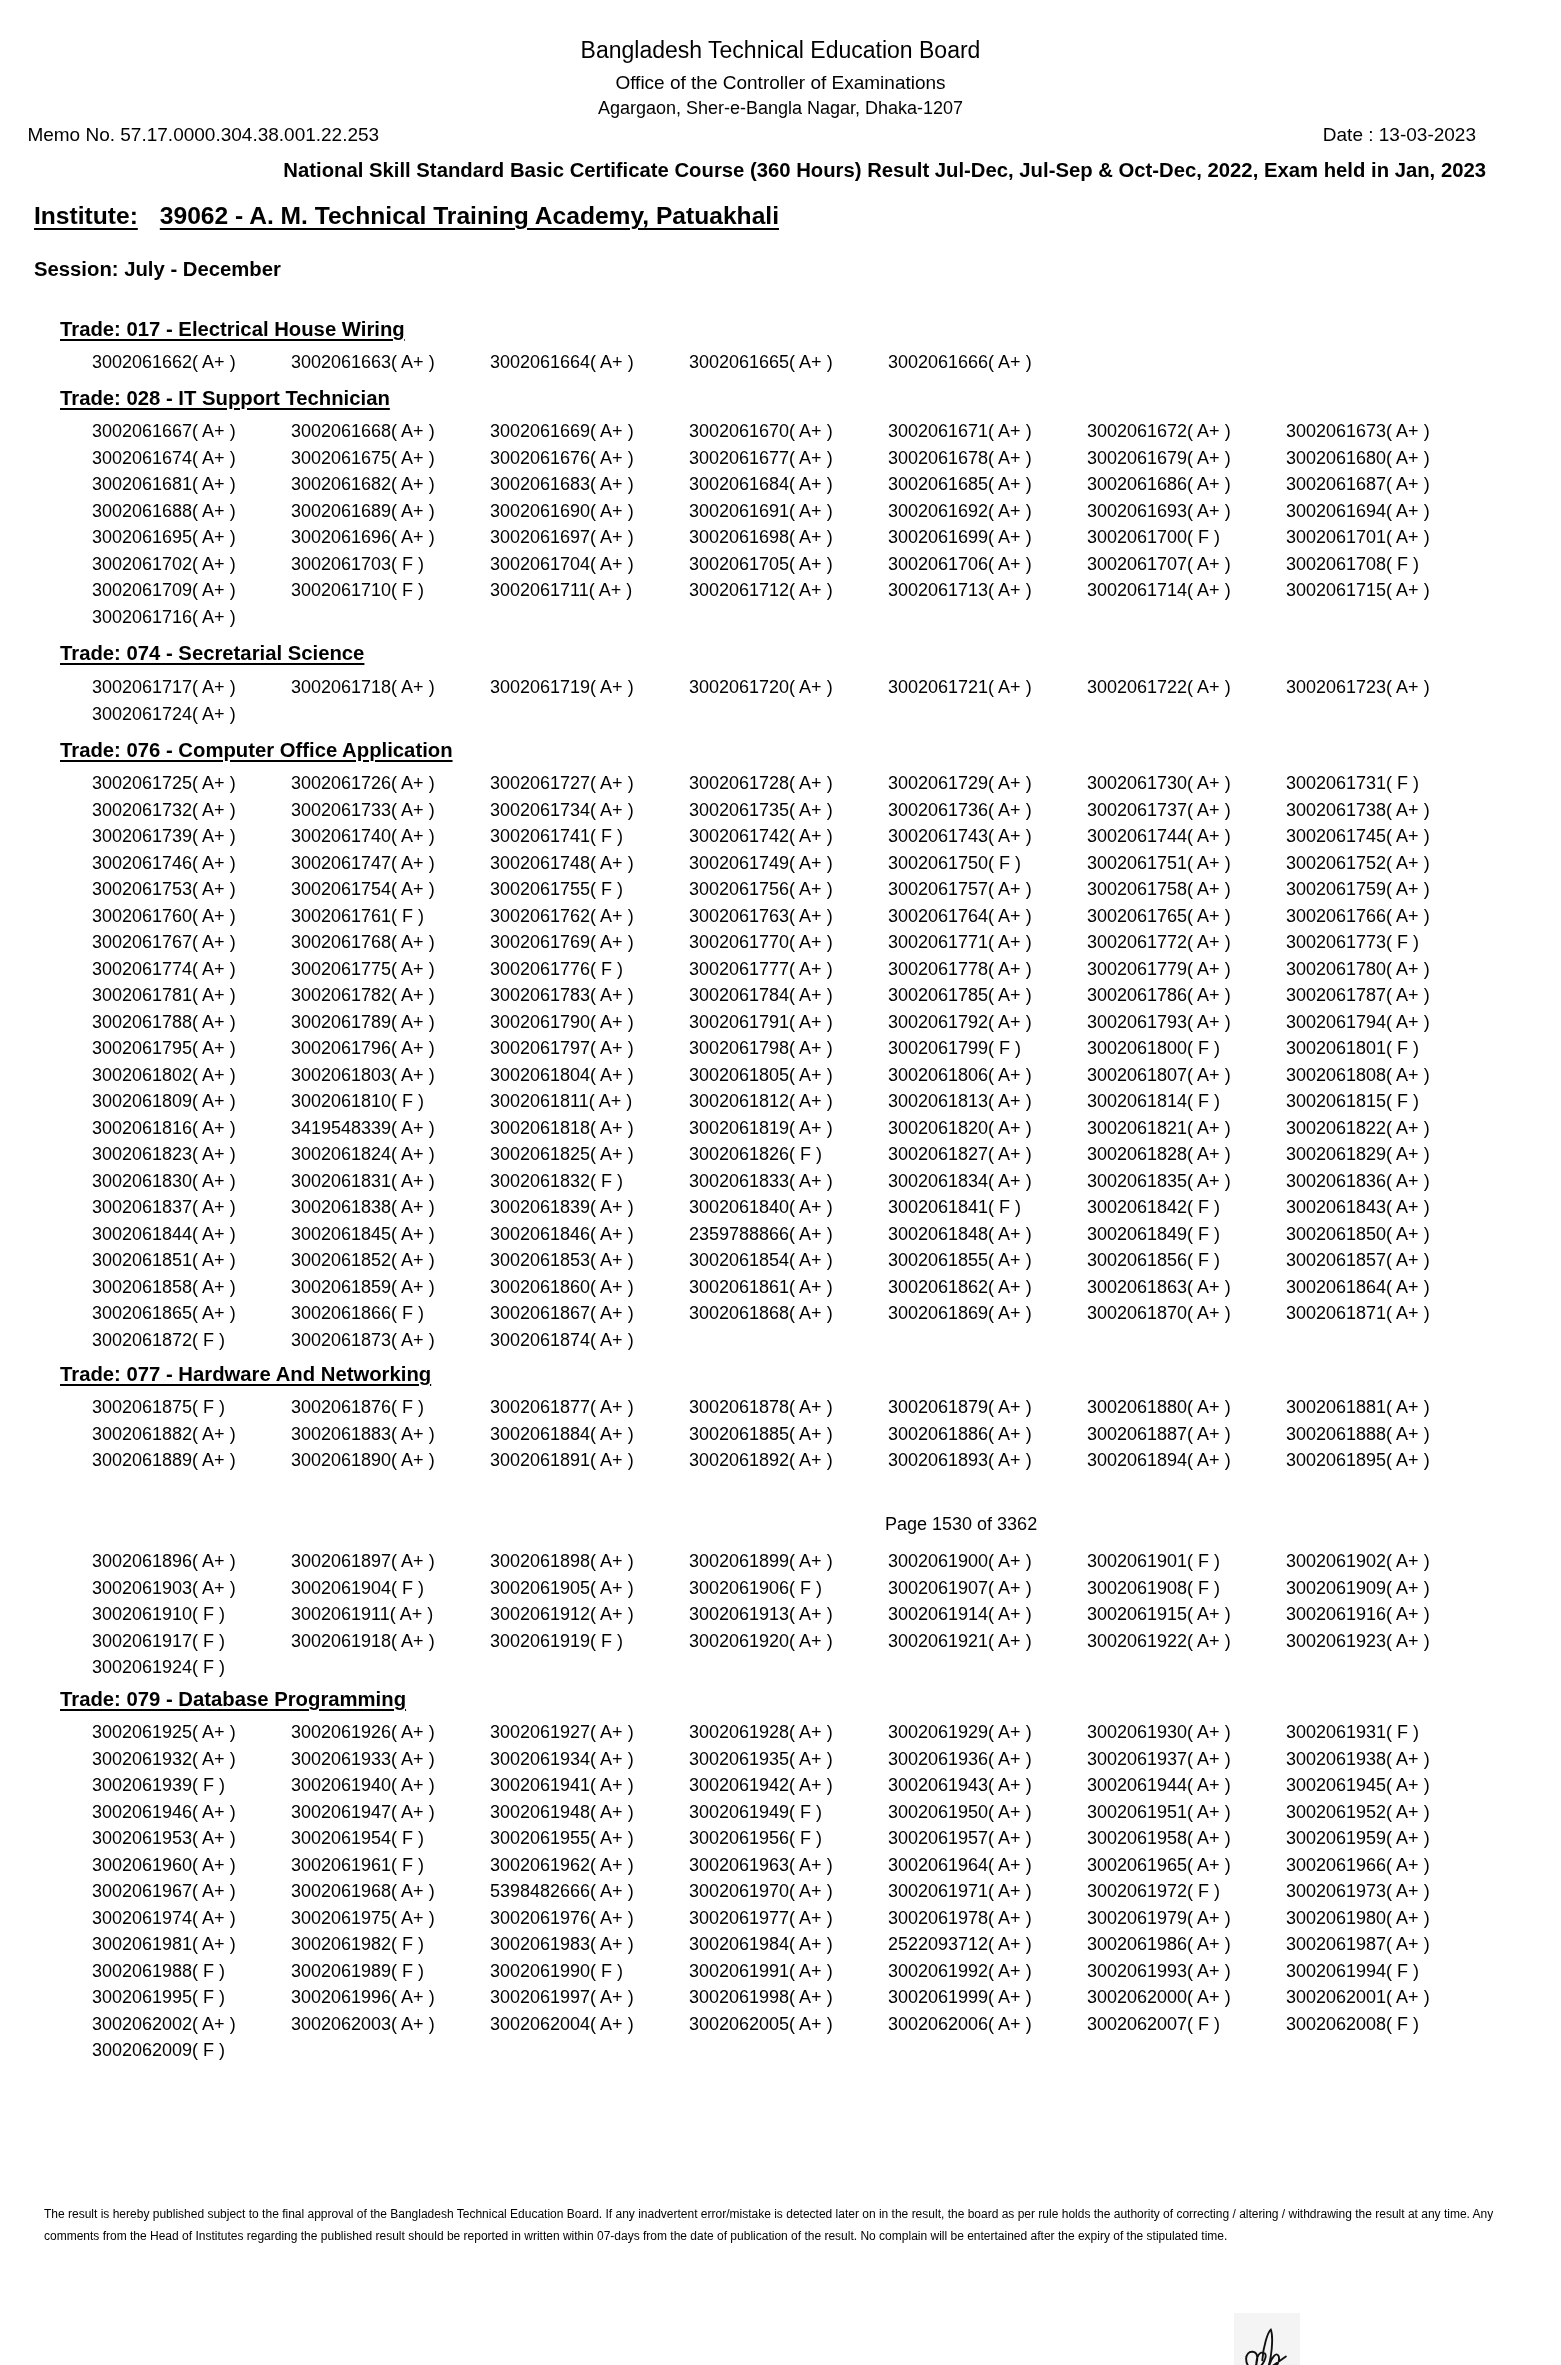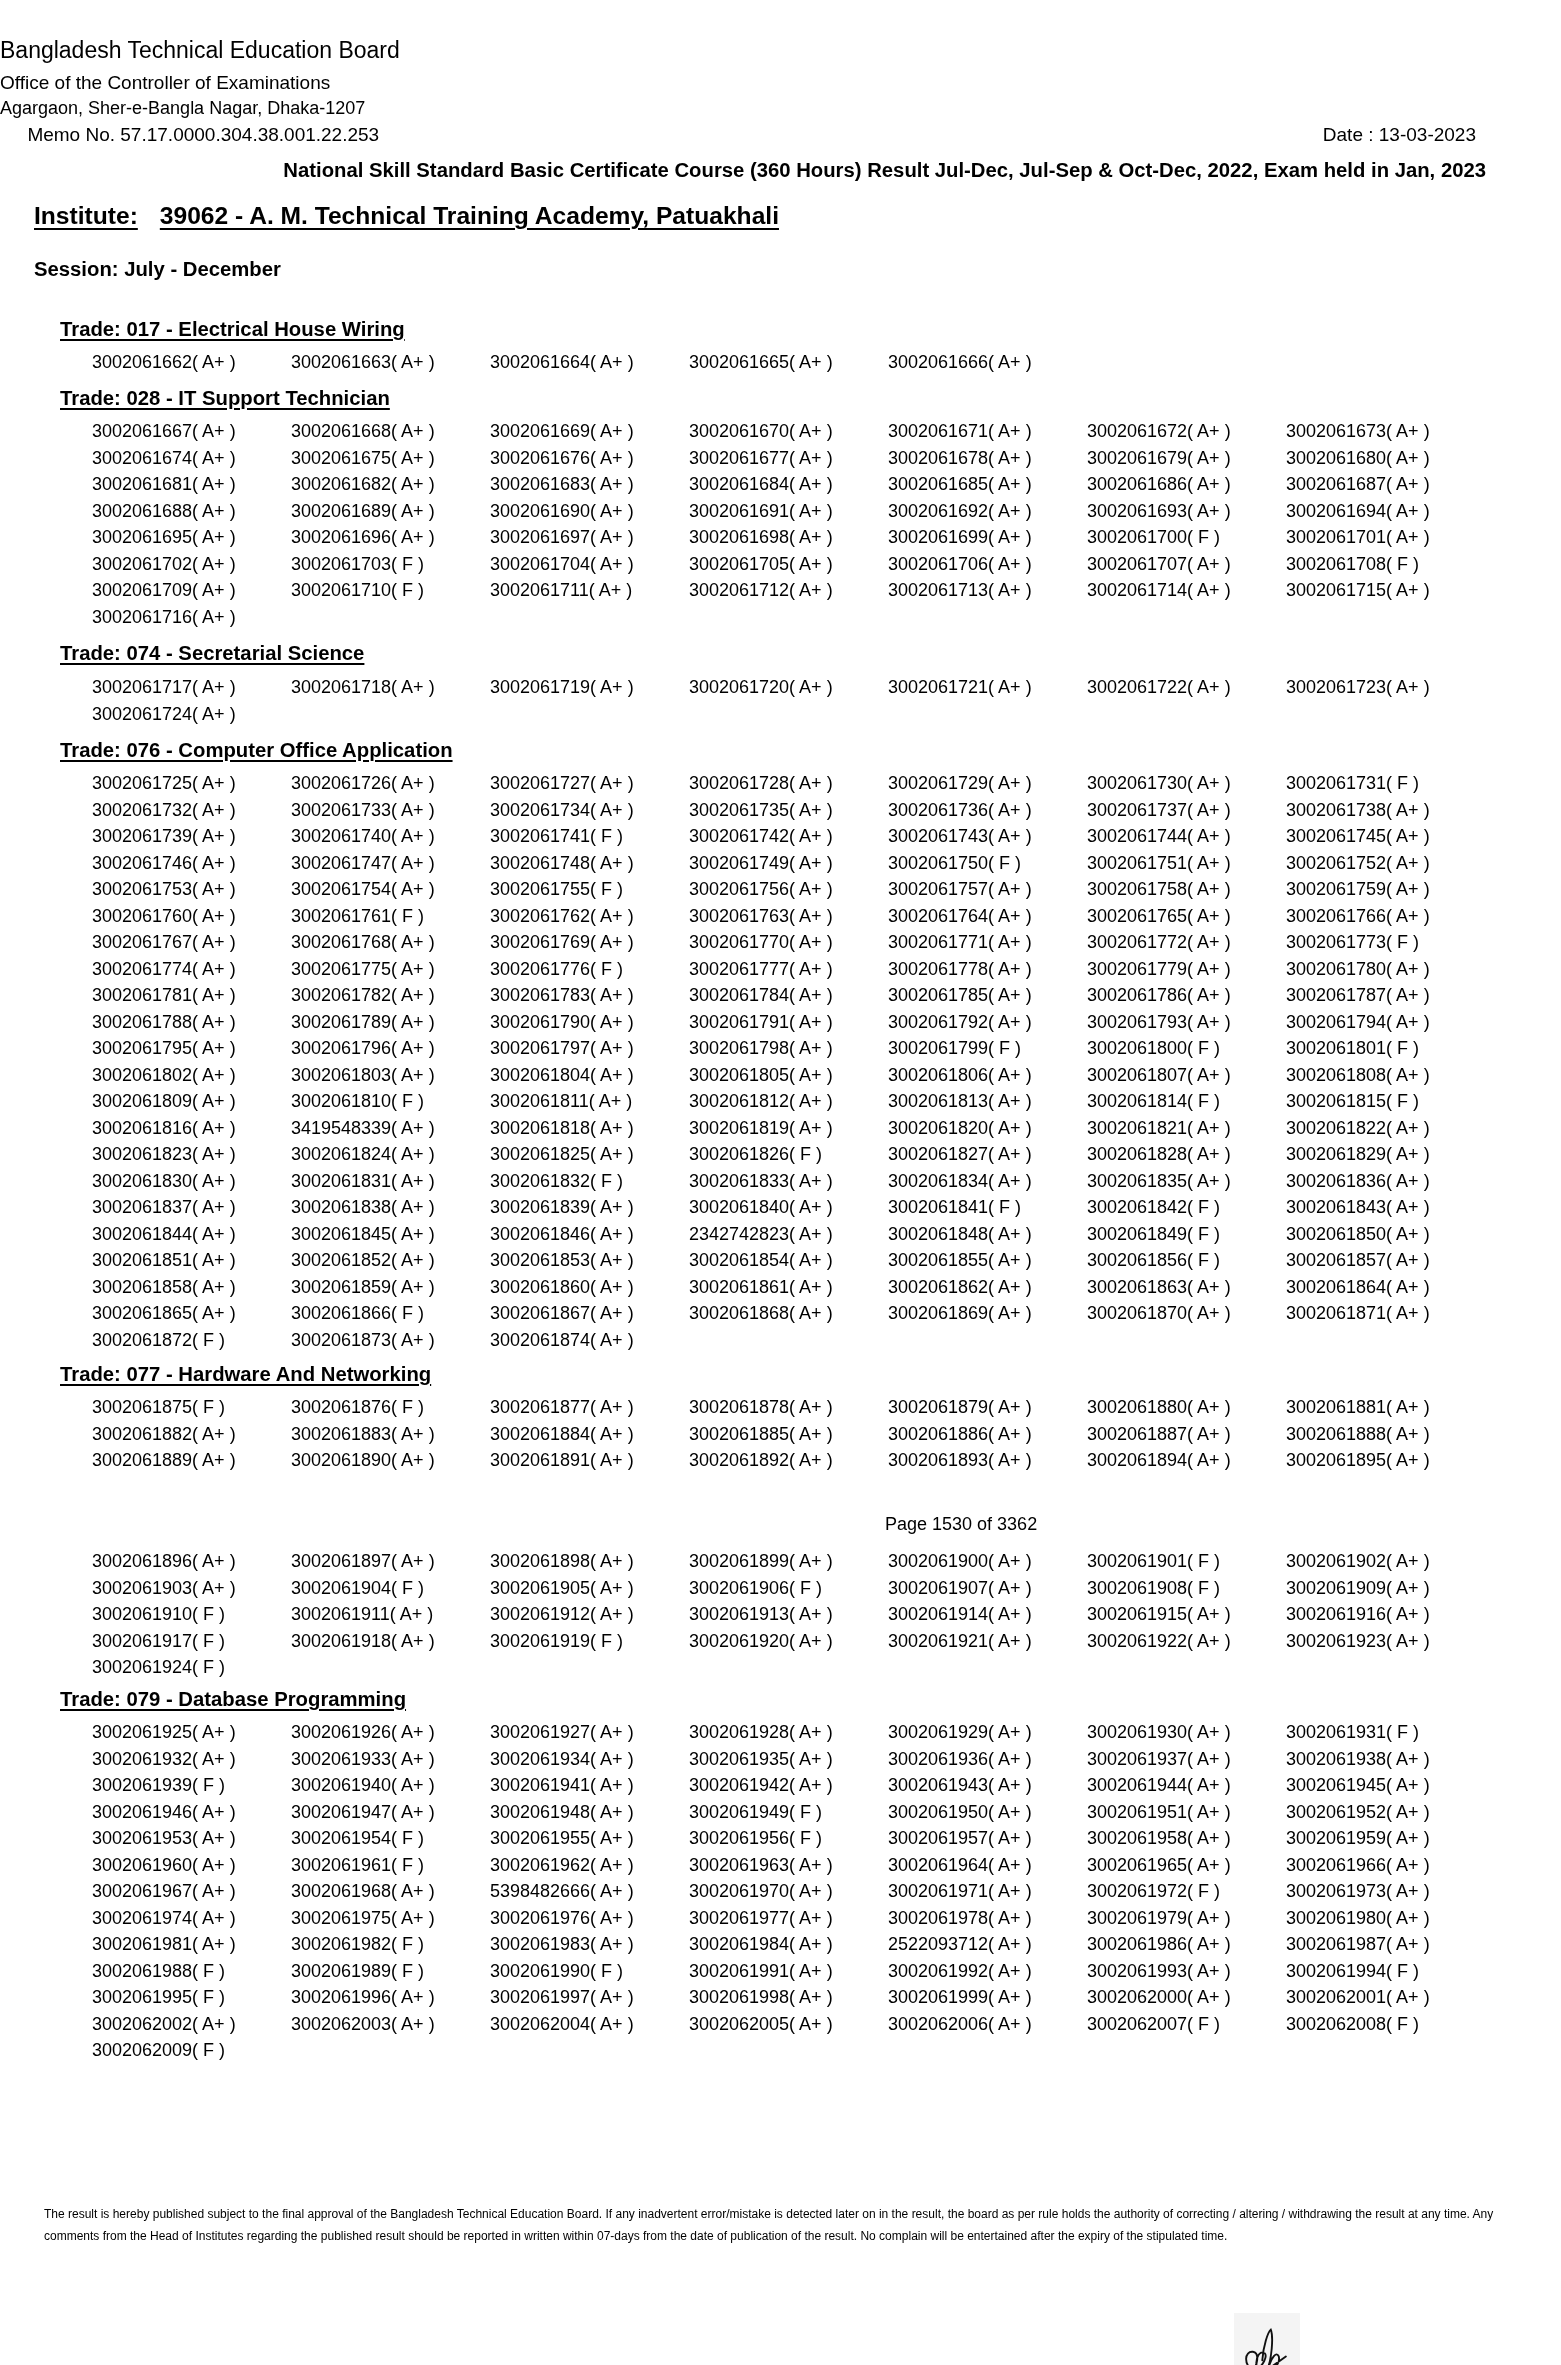--- a/index.html
+++ b/index.html
@@ -1,18 +1,18 @@
 <!DOCTYPE html>
 <html style="font-size:7.6px"><head>
 <meta charset="utf-8">
 <style>
   html, body { margin:0; padding:0; background:#ffffff; }
   body { width:1561px; height:2486px; position:relative; font-family:"Liberation Sans", sans-serif; color:#000; overflow:hidden; }
   .abs { position:absolute; white-space:nowrap; }
-  .center { left:0; width:1561px; }
+  .center { left:0; width:1561px; text-align:center; }
   #h-board { top:37px; font-size:23px; }
   #h-office { top:72px; font-size:19px; }
   #h-addr { top:98px; font-size:18px; }
   #memo { top:124px; left:27.4px; font-size:19px; }
   #date { top:124px; right:85px; font-size:19px;text-align:center; }
   #title { top:159px; font-size:20.3px; font-weight:bold; left:142px; width:1344px; }
   #institute { top:202px; left:34px; font-size:24.6px; font-weight:bold; }
   #institute span { text-decoration:underline; text-decoration-thickness:2.4px; text-underline-offset:3.8px; }
   #institute .gap { display:inline-block; width:22px; text-decoration:none; }
   #session { top:258px; left:34px; font-size:20.3px; font-weight:bold; text-decoration-thickness:1.9px; text-underline-offset:3.3px; }
@@ -231,21 +231,21 @@
     <div class="cell">3002061837( A+ )</div>
     <div class="cell">3002061838( A+ )</div>
     <div class="cell">3002061839( A+ )</div>
     <div class="cell">3002061840( A+ )</div>
     <div class="cell">3002061841( F )</div>
     <div class="cell">3002061842( F )</div>
     <div class="cell">3002061843( A+ )</div>
     <div class="cell">3002061844( A+ )</div>
     <div class="cell">3002061845( A+ )</div>
     <div class="cell">3002061846( A+ )</div>
-    <div class="cell">2342742823( A+ )</div>
+    <div class="cell">2359788866( A+ )</div>
     <div class="cell">3002061848( A+ )</div>
     <div class="cell">3002061849( F )</div>
     <div class="cell">3002061850( A+ )</div>
     <div class="cell">3002061851( A+ )</div>
     <div class="cell">3002061852( A+ )</div>
     <div class="cell">3002061853( A+ )</div>
     <div class="cell">3002061854( A+ )</div>
     <div class="cell">3002061855( A+ )</div>
     <div class="cell">3002061856( F )</div>
     <div class="cell">3002061857( A+ )</div>

